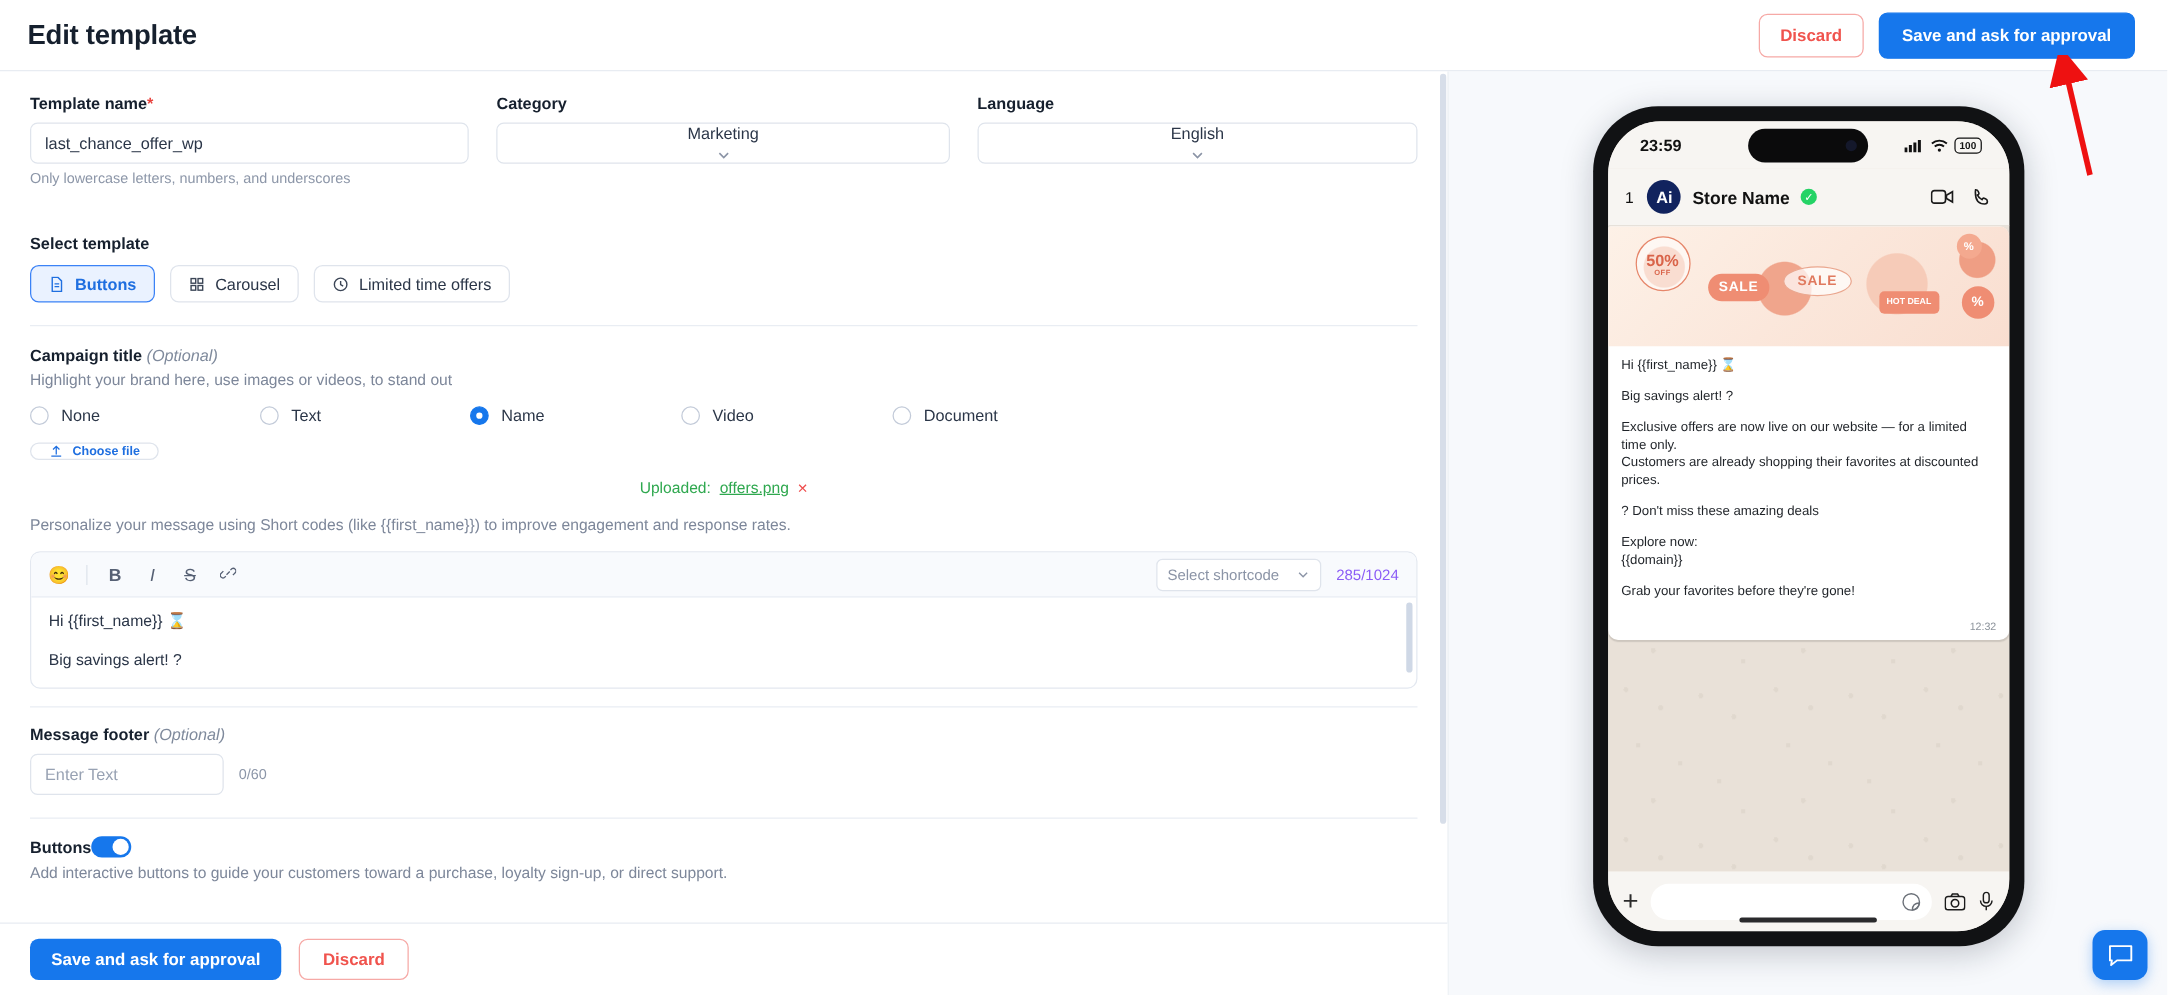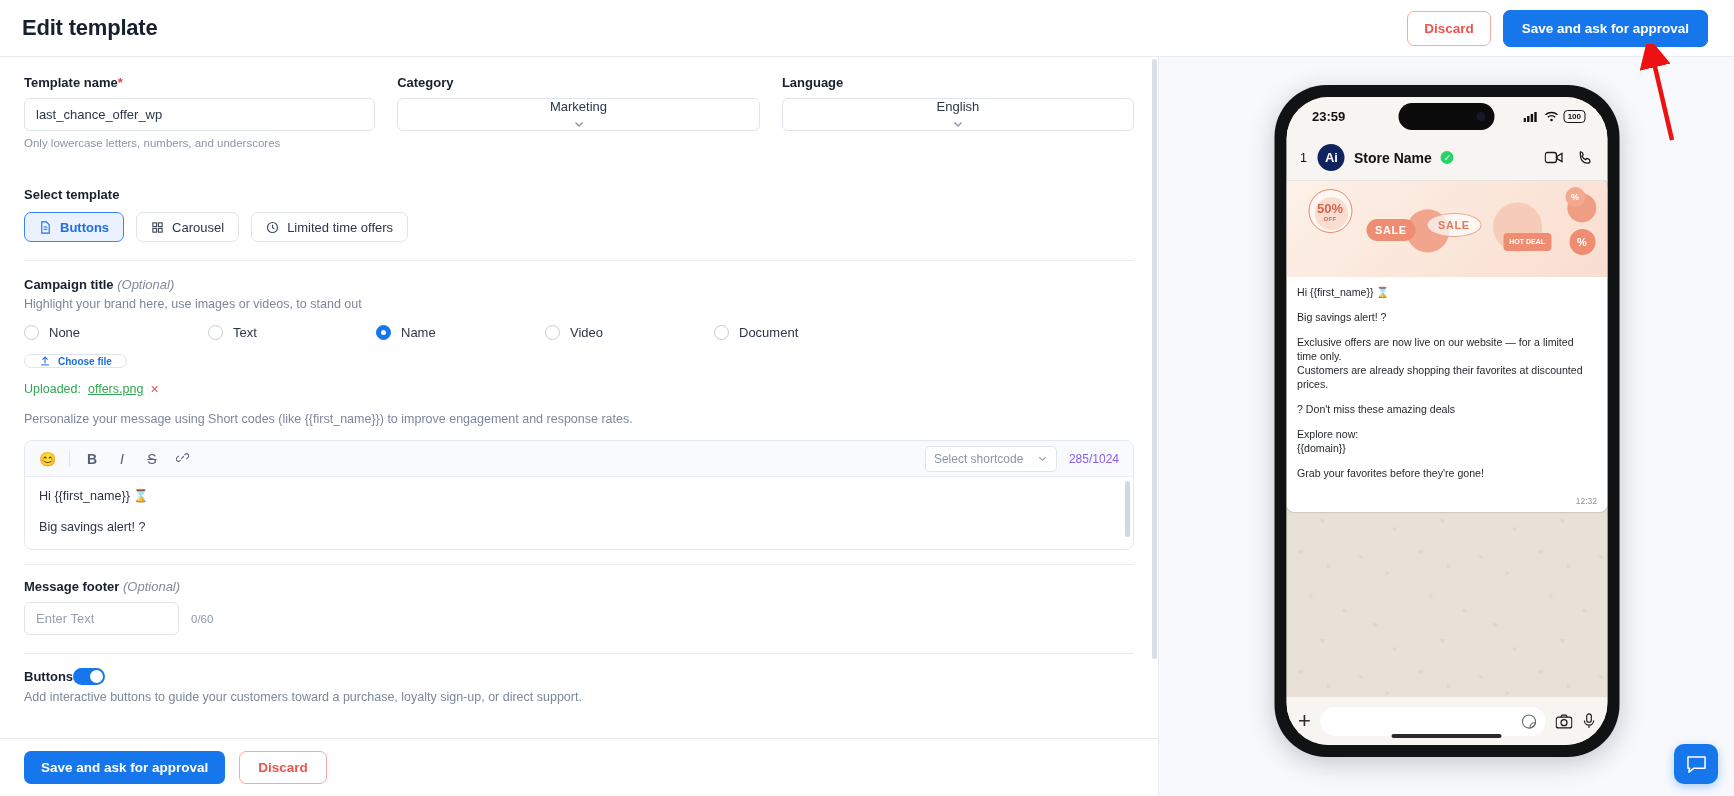--- a/index.html
+++ b/index.html
@@ -101,21 +101,21 @@
     width: 5px; height: 5px; border-radius: 50%; background: #fff;
   }
   .r0 { width: 184px; } .r1 { width: 168px; } .r2 { width: 169px; } .r3 { width: 169px; }
 
   .choose {
     margin-top: 14px; display: inline-flex; align-items: center; gap: 7px;
     height: 14px; padding: 0 14px; border-radius: 7px;
     border: 1px solid #dfe4ec; background: #fff;
     font-size: 10px; font-weight: 600; color: #1f6fe0; cursor: pointer;
   }
-  .uploaded { margin-top: 11px; font-size: 12.5px; color: #2fa84f; display: flex; align-items: center; gap: 7px; }
+  .uploaded { margin-top: 11px; font-size: 12.5px; color: #2fa84f; display: flex; align-items: center; gap: 7px; justify-content: center; }
   .uploaded a { color: #2fa84f; text-decoration: underline; cursor: pointer; }
   .x-remove { color: #ef4e4e; font-size: 14px; cursor: pointer; line-height: 1; }
 
   
   .editor { margin-top: 14px; border: 1px solid #e3e8f0; border-radius: 8px; overflow: hidden; background: #fff; }
   .editor-toolbar {
     height: 36px; background: #f8fafd; border-bottom: 1px solid #e9edf3;
     display: flex; align-items: center; padding: 0 14px; gap: 14px;
   }
   .tb-ico { font-size: 14px; color: #566074; cursor: pointer; width: 16px; text-align: center; }

